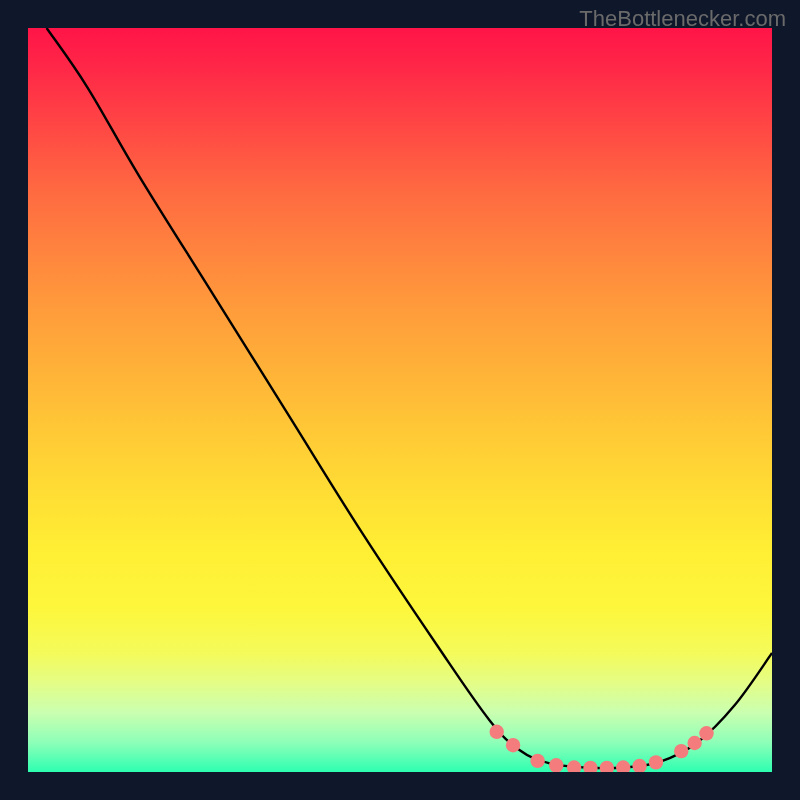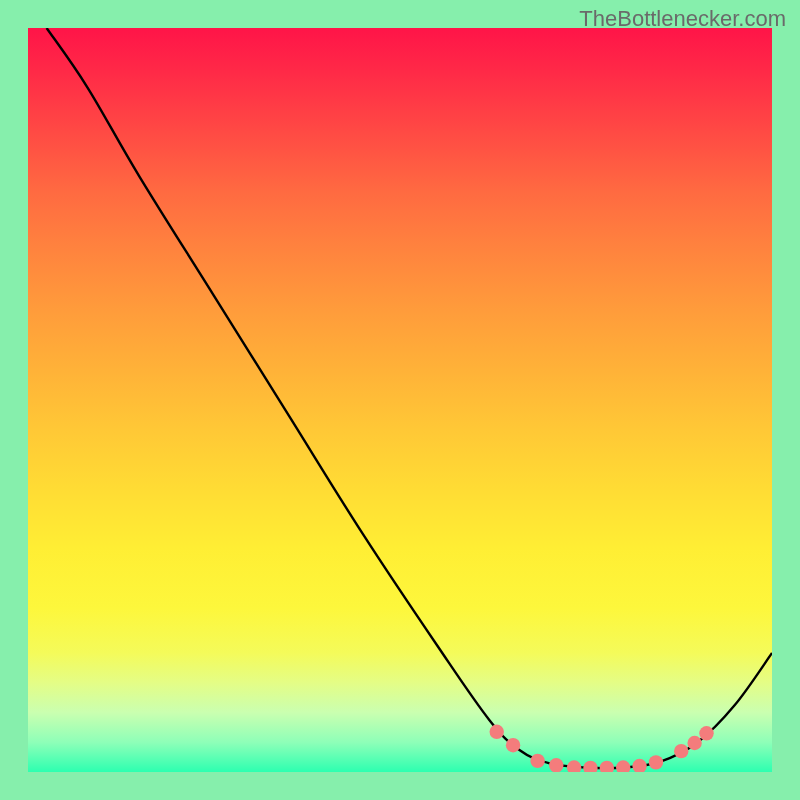--- a/index.html
+++ b/index.html
@@ -1,17 +1,17 @@
 <!DOCTYPE html>
 <html><head>
 <meta charset="utf-8">
 <style>
   * { margin: 0; padding: 0; box-sizing: border-box; }
   body { width: 800px; height: 800px; background: #000; overflow: hidden; }
-  .container { width: 800px; height: 800px; position: relative; background: #86efac; }
+  .container { width: 800px; height: 800px; position: relative; background: #0f172a; }
   .attribution {
     position: absolute;
     top: 6px;
     right: 14px;
     color: #6a6a6a;
     font-family: Arial, sans-serif;
     font-size: 22px;
     font-weight: 500;
     z-index: 10;
   }

